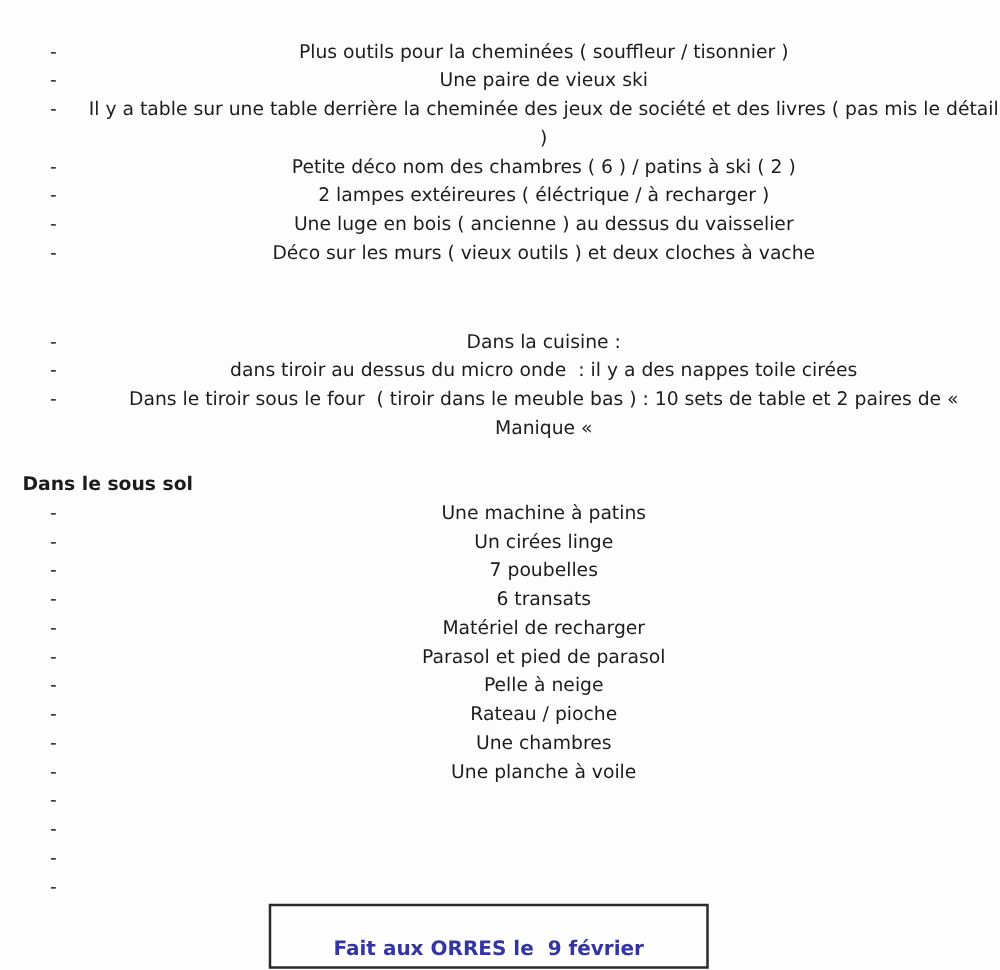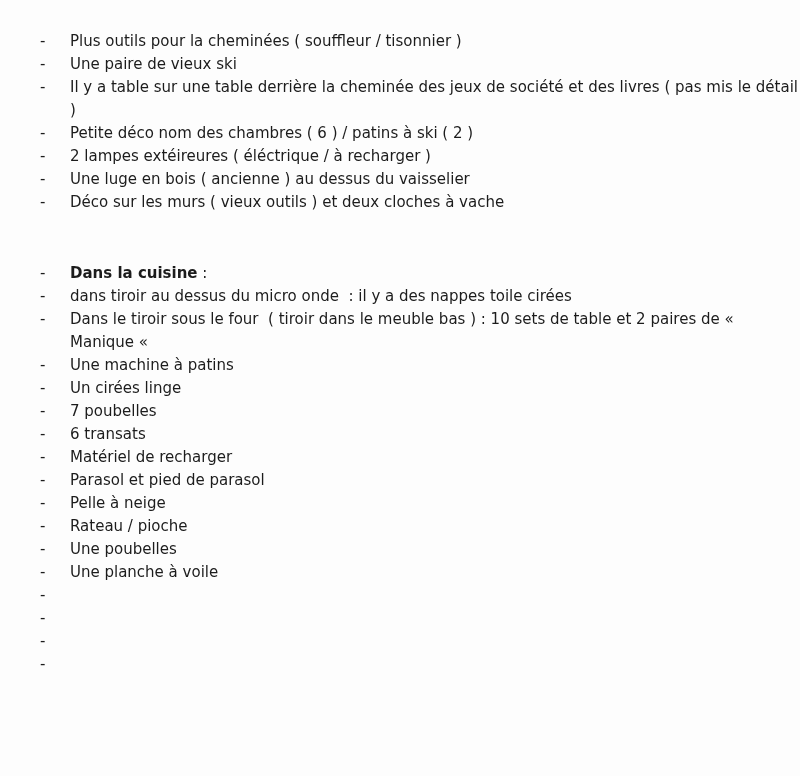--- a/index.html
+++ b/index.html
@@ -27,22 +27,23 @@
     line-height: 23px;
   }
   .row { display: flex; }
   .dash {
     flex: 0 0 30px;
     margin-left: 40px;
   }
   .txt {
     flex: 1;
     white-space: pre-wrap;
+    text-align: center;
   }
-  .txt b { font-weight: bold; }
+  .txt b { font-weight: normal; }
   #list-fireplace { padding-top: 30px; }
   #list-cuisine  { margin-top: 48px; }
   .section-heading {
     margin: 22px 0 0 18px;
     font-weight: bold;
     font-size: 15px;
     line-height: 23px;
   }
   .footer-box {
     position: absolute;
@@ -109,20 +110,21 @@
     <li class="row">
       <span class="dash">-</span>
       <span class="txt">dans tiroir au dessus du micro onde  : il y a des nappes toile cirées</span>
     </li>
     <li class="row">
       <span class="dash">-</span>
       <span class="txt">Dans le tiroir sous le four  ( tiroir dans le meuble bas ) : 10 sets de table et 2 paires de « Manique «</span>
     </li>
   </ul>
 
+  <div class="section-heading">Dans le sous sol</div>
 
   <ul id="list-basement" class="dash-list">
     <li class="row">
       <span class="dash">-</span>
       <span class="txt">Une machine à patins</span>
     </li>
     <li class="row">
       <span class="dash">-</span>
       <span class="txt">Un cirées linge</span>
     </li>
@@ -145,21 +147,21 @@
     <li class="row">
       <span class="dash">-</span>
       <span class="txt">Pelle à neige</span>
     </li>
     <li class="row">
       <span class="dash">-</span>
       <span class="txt">Rateau / pioche</span>
     </li>
     <li class="row">
       <span class="dash">-</span>
-      <span class="txt">Une poubelles</span>
+      <span class="txt">Une chambres</span>
     </li>
     <li class="row">
       <span class="dash">-</span>
       <span class="txt">Une planche à voile</span>
     </li>
     <li class="row">
       <span class="dash">-</span>
       <span class="txt"></span>
     </li>
     <li class="row">
@@ -169,14 +171,17 @@
     <li class="row">
       <span class="dash">-</span>
       <span class="txt"></span>
     </li>
     <li class="row">
       <span class="dash">-</span>
       <span class="txt"></span>
     </li>
   </ul>
 
+  <div class="footer-box">
+    <div class="footer-text">Fait aux ORRES le  9 février</div>
+  </div>
 
 </div>
 
 </body></html>

